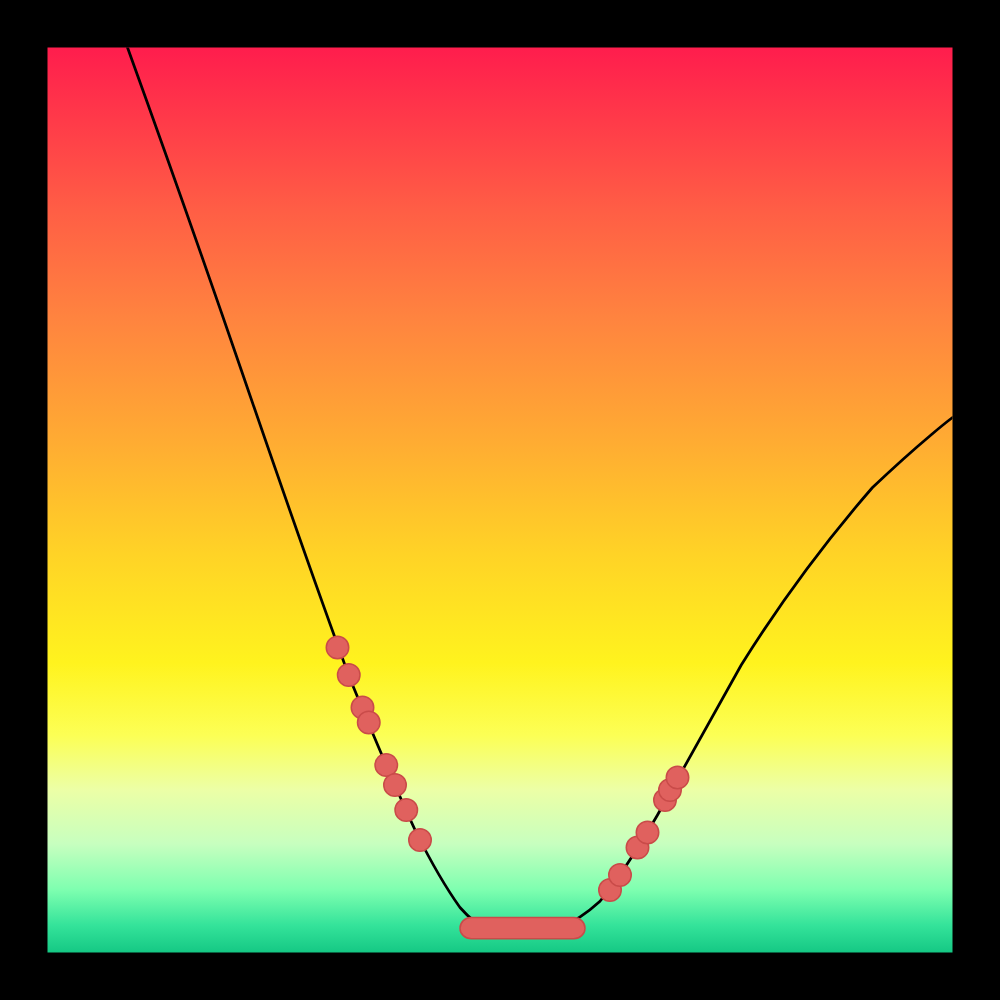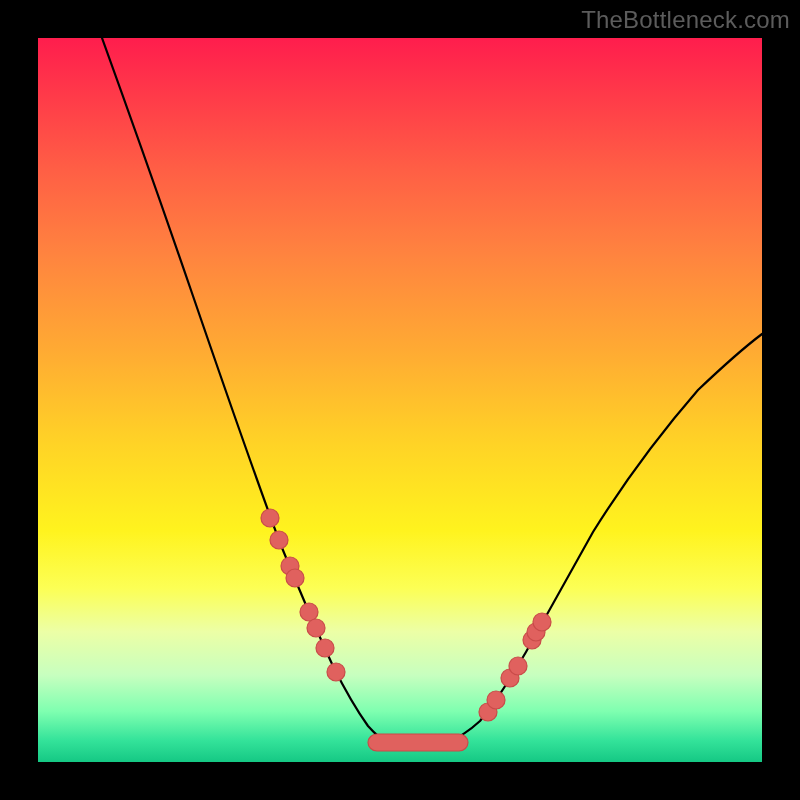--- a/index.html
+++ b/index.html
@@ -74,21 +74,20 @@
     fill: none;
     stroke: #000;
     stroke-width: 2.2;
     stroke-linecap: round;
   }
 </style>
 </head>
 <body>
 
 <div class="frame">
-  <div class="watermark">TheBottleneck.com</div>
 
   <div class="plot">
     <svg class="curve" viewBox="0 0 724 724">
 
       <path class="curve-path" d="M 64 0
            C 90 72, 120 156, 155 258
            C 190 360, 218 440, 242 505
            C 263 556, 280 596, 295 628
            C 308 654, 320 674, 330 688
            C 338 697, 344 702, 350 704"></path>

